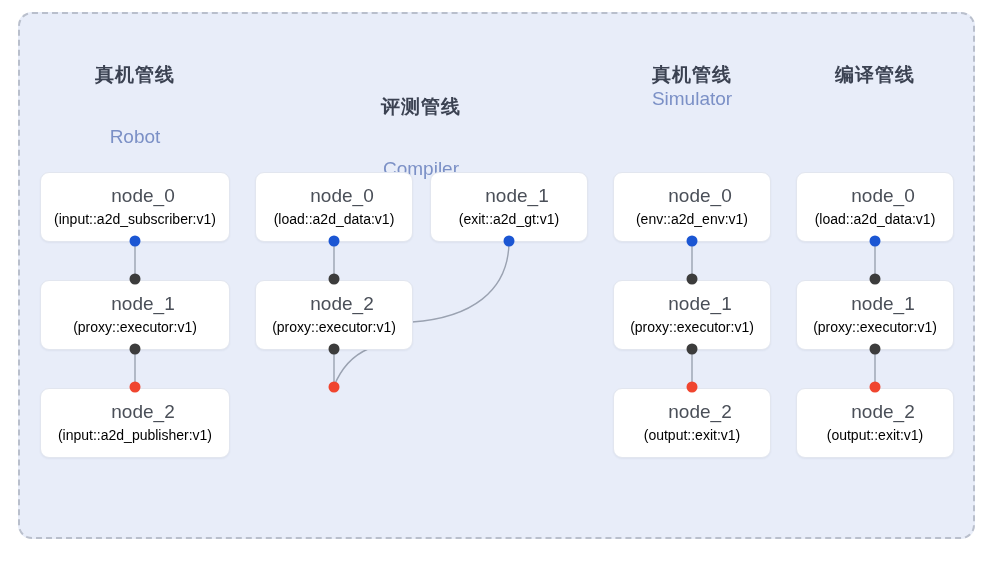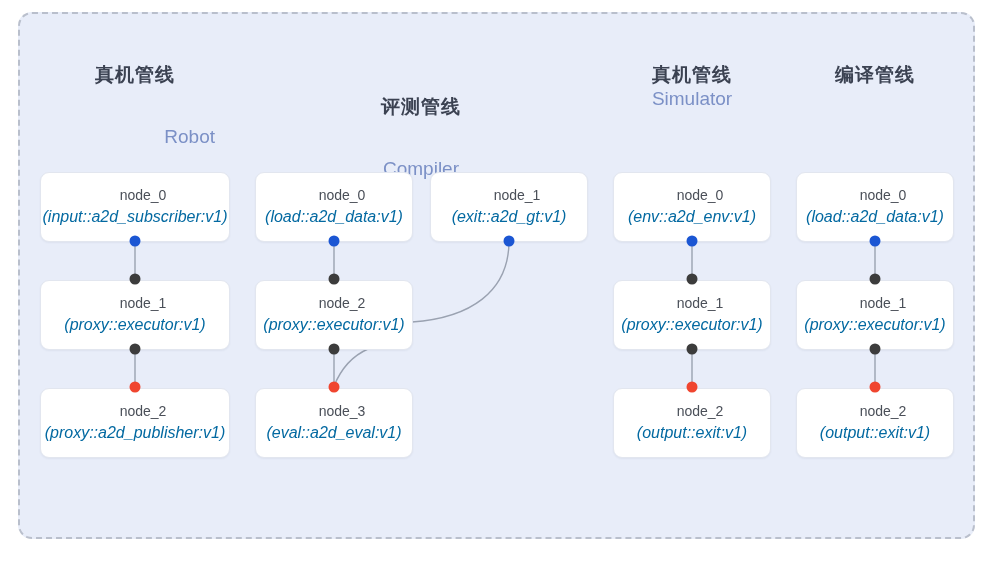--- a/index.html
+++ b/index.html
@@ -57,32 +57,31 @@
     border:1px solid #e2e6ef;
     border-radius:9px;
     box-shadow:0 1px 2px rgba(40,50,80,.06);
     display:flex;
     flex-direction:column;
     align-items:center;
     justify-content:center;
     gap:5px;
   }
   .node-title{
-    font-size:14px;
+    font-size:19px;
     color:#4a4f58;
     line-height:1.1;
     white-space:nowrap;
     margin-left:16px;
   }
   .node-sub{
-    font-size:16px;
-    color:#0369a1;
+    font-size:14px;
+    color:#000000;
     line-height:1.1;
     white-space:nowrap;
-    font-style:italic;
   }
   
   .port{
     position:absolute;
     width:11px;height:11px;
     border-radius:50%;
     transform:translate(-50%,-50%);
   }
   .port.blue{background:#1b56d3;}
   .port.dark{background:#3c3c3c;}
@@ -111,21 +110,21 @@
       <line x1="692" y1="241" x2="692" y2="278"></line>
       <line x1="692" y1="349" x2="692" y2="386"></line>
 
       <line x1="875" y1="241" x2="875" y2="278"></line>
       <line x1="875" y1="349" x2="875" y2="386"></line>
     </g>
   </svg>
 
   <div class="col-head" style="left:55px;top:62px;width:160px;">
     <div class="col-cn">真机管线</div>
-    <div class="col-en" style="margin-top:38px;text-align:right;">Robot</div>
+    <div class="col-en" style="margin-top:38px;">Robot</div>
   </div>
 
   <div class="col-head" style="left:341px;top:62px;width:160px;margin-top:32px;">
     <div class="col-cn">评测管线</div>
     <div class="col-en" style="margin-top:38px;">Compiler</div>
   </div>
 
   <div class="col-head" style="left:612px;top:62px;width:160px;">
     <div class="col-cn">真机管线</div>
     <div class="col-en" style="">Simulator</div>
@@ -138,42 +137,38 @@
   <div class="node" style="left:40px;top:172px;width:190px;height:70px;">
     <div class="node-title">node_0</div>
     <div class="node-sub">(input::a2d_subscriber:v1)</div>
   </div>
   <div class="node" style="left:40px;top:280px;width:190px;height:70px;">
     <div class="node-title">node_1</div>
     <div class="node-sub">(proxy::executor:v1)</div>
   </div>
   <div class="node" style="left:40px;top:388px;width:190px;height:70px;">
     <div class="node-title">node_2</div>
-    <div class="node-sub">(proxy::a2d_publisher:v1)</div>
+    <div class="node-sub">(input::a2d_publisher:v1)</div>
   </div>
   <div class="port blue" style="left:135px;top:241px;"></div>
   <div class="port dark" style="left:135px;top:279px;"></div>
   <div class="port dark" style="left:135px;top:349px;"></div>
   <div class="port red" style="left:135px;top:387px;"></div>
 
   <div class="node" style="left:255px;top:172px;width:158px;height:70px;">
     <div class="node-title">node_0</div>
     <div class="node-sub">(load::a2d_data:v1)</div>
   </div>
   <div class="node" style="left:430px;top:172px;width:158px;height:70px;">
     <div class="node-title">node_1</div>
     <div class="node-sub">(exit::a2d_gt:v1)</div>
   </div>
   <div class="node" style="left:255px;top:280px;width:158px;height:70px;">
     <div class="node-title">node_2</div>
     <div class="node-sub">(proxy::executor:v1)</div>
-  </div>
-  <div class="node" style="left:255px;top:388px;width:158px;height:70px;">
-    <div class="node-title">node_3</div>
-    <div class="node-sub">(eval::a2d_eval:v1)</div>
   </div>
   <div class="port blue" style="left:334px;top:241px;"></div>
   <div class="port blue" style="left:509px;top:241px;"></div>
   <div class="port dark" style="left:334px;top:279px;"></div>
   <div class="port dark" style="left:334px;top:349px;"></div>
   <div class="port red" style="left:334px;top:387px;"></div>
 
   <div class="node" style="left:613px;top:172px;width:158px;height:70px;">
     <div class="node-title">node_0</div>
     <div class="node-sub">(env::a2d_env:v1)</div>

